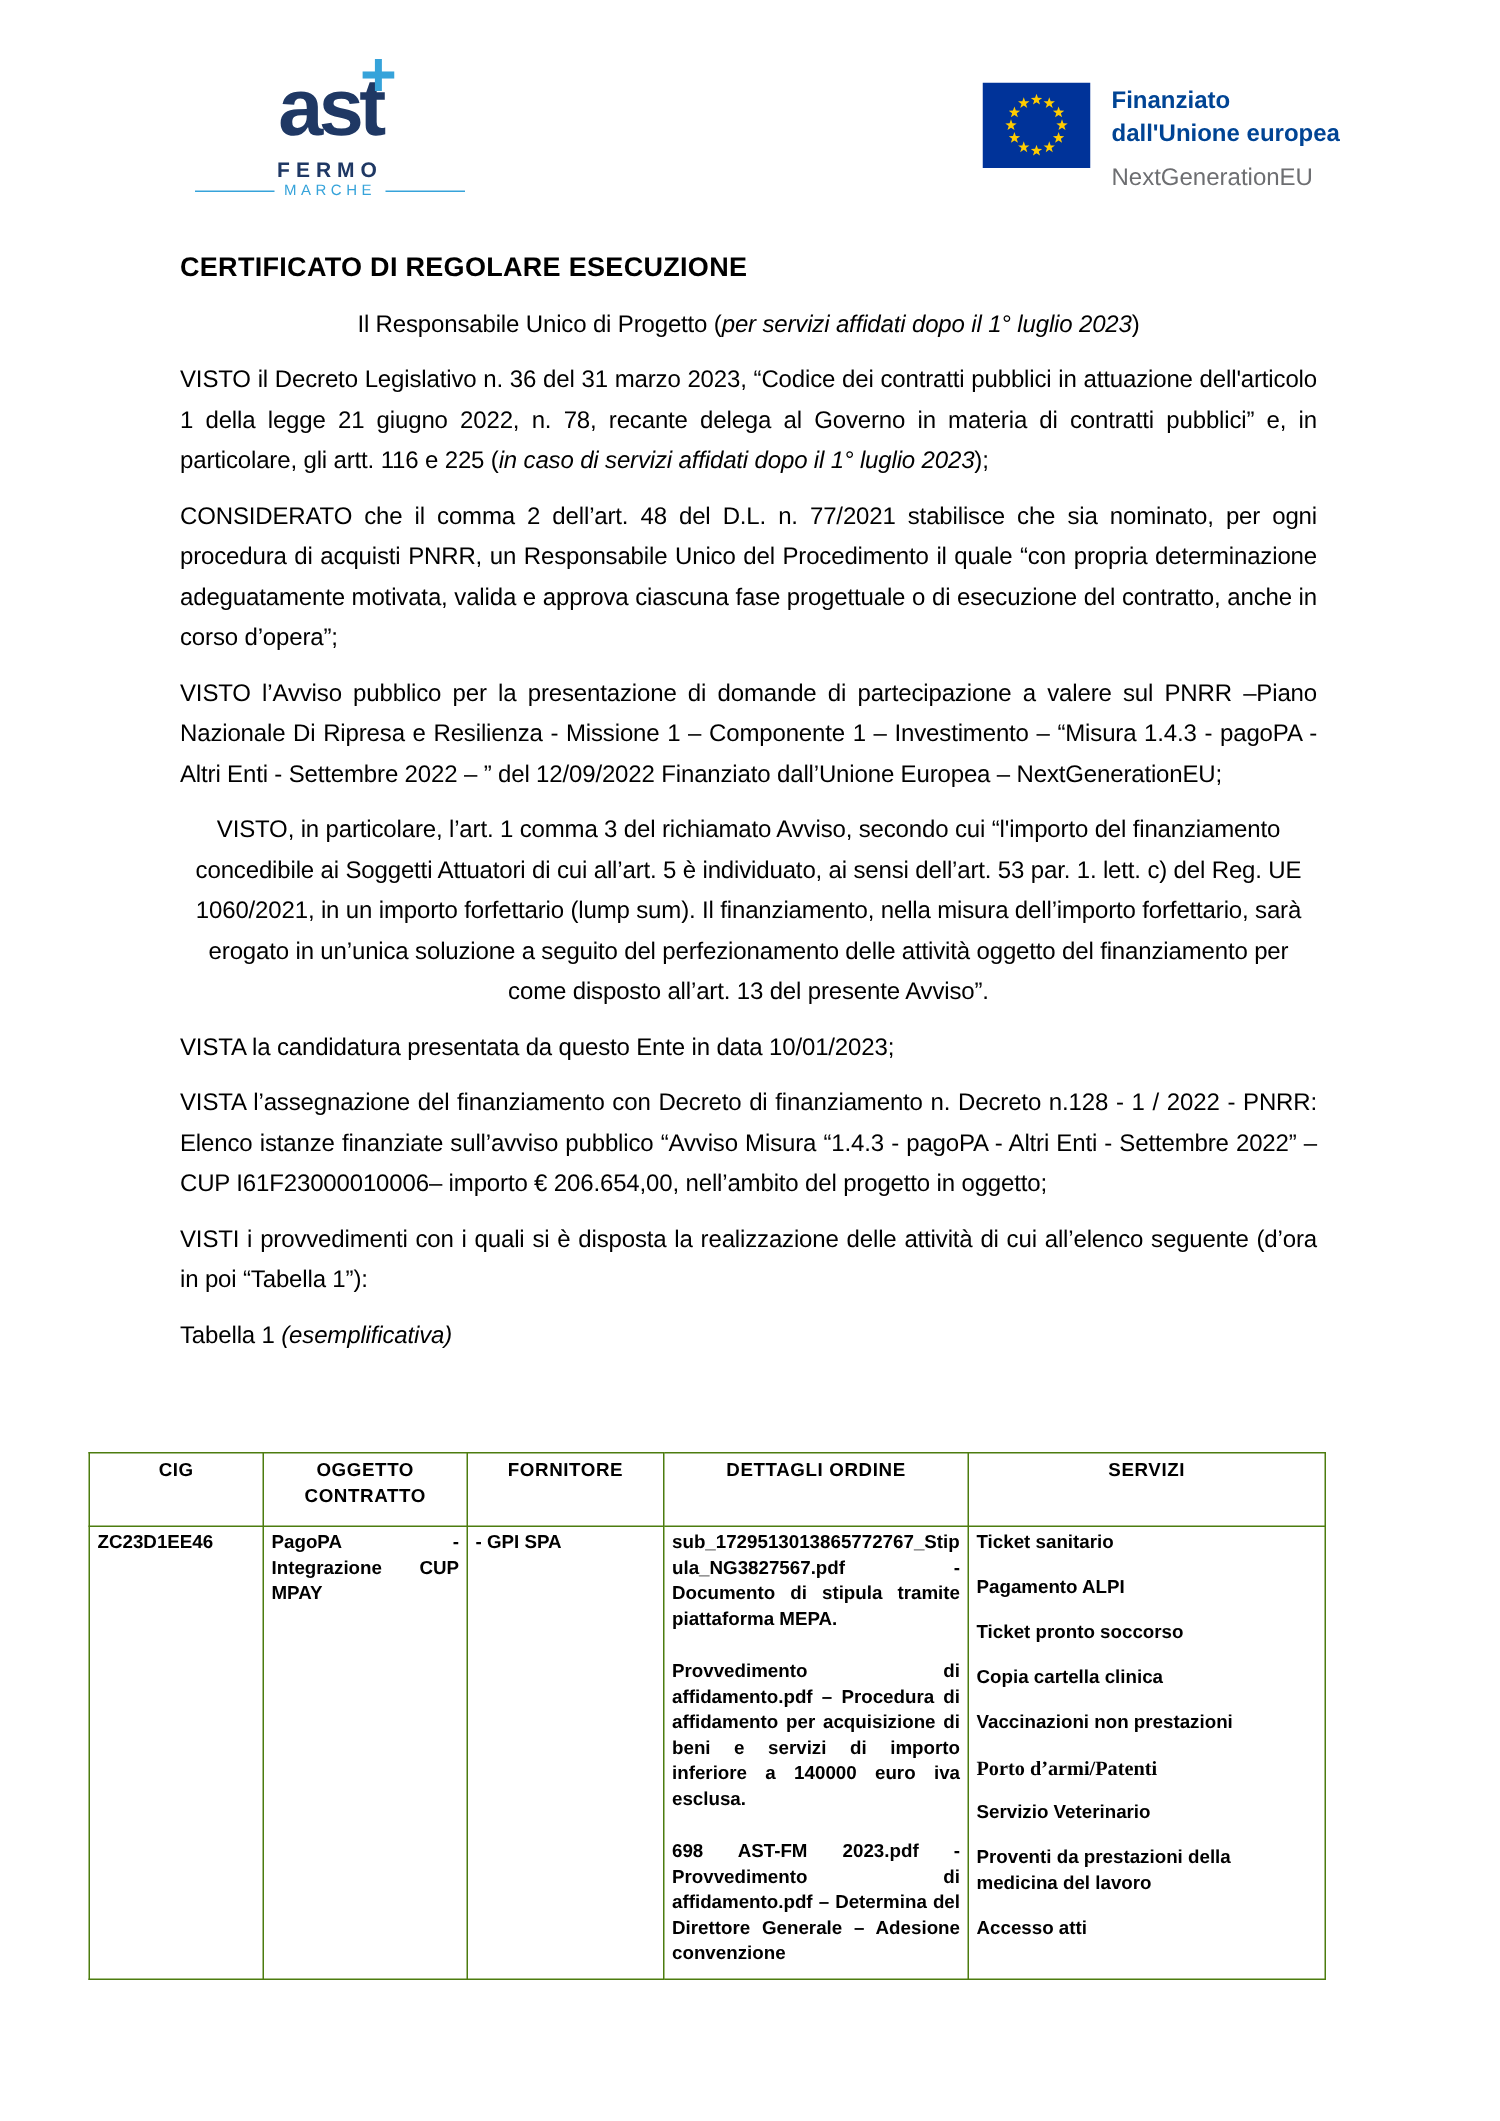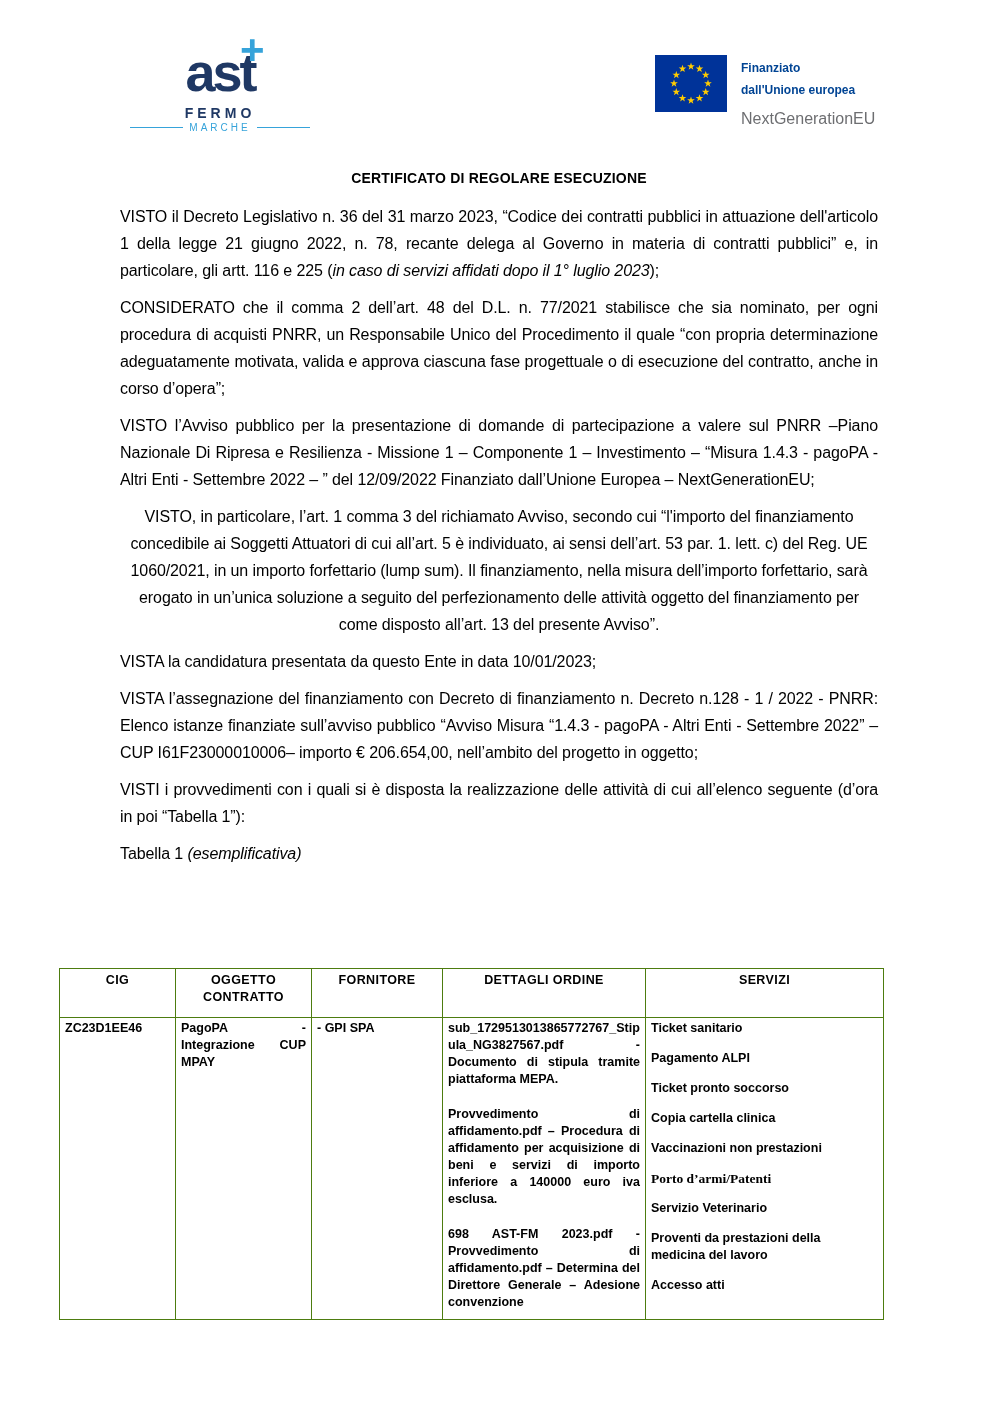--- a/index.html
+++ b/index.html
@@ -28,27 +28,27 @@
   .ast-plus{position:absolute;right:-10px;top:-16px;
     font-weight:bold;font-size:42px;letter-spacing:0;color:var(--ast-blue);}
   .ast-region{margin-top:6px;font-size:14px;font-weight:bold;letter-spacing:4px;color:var(--ast-navy);}
   .ast-subregion{margin-top:1px;display:flex;align-items:center;gap:6px;
     font-size:10px;letter-spacing:3px;color:var(--ast-blue);}
   .ast-subregion::before,.ast-subregion::after{content:"";flex:1;border-top:1.5px solid var(--ast-blue);}
 
   .eu-block{position:absolute;left:655px;top:10px;display:flex;gap:14px;align-items:flex-start;}
   .eu-flag{display:block;flex:0 0 auto;}
   .eu-text{padding-top:2px;}
-  .eu-line-bold{font-size:12px;line-height:22px;font-weight:bold;color:var(--eu-text-blue);}
+  .eu-line-bold{font-size:16px;line-height:22px;font-weight:bold;color:var(--eu-text-blue);}
   .eu-line-gray{font-size:16px;line-height:20px;margin-top:8px;color:var(--eu-text-gray);}
 
   
   .content{position:absolute;top:165px;left:120px;width:758px;}
-  .doc-title{margin:0 0 11px 0;font-size:14px;line-height:27px;font-weight:bold;
-    text-align:center;letter-spacing:.2px;}
+  .doc-title{margin:0 0 11px 0;font-size:18px;line-height:27px;font-weight:bold;
+    letter-spacing:.2px;}
   .content p{margin:0 0 10px 0;font-size:16px;line-height:27px;letter-spacing:-.1px;}
   .align-justify{text-align:justify;}
   .align-center{text-align:center;}
   .align-left{text-align:left;}
   em{font-style:italic;}
 
   
   table.tabella{position:absolute;top:968px;left:59px;width:824px;
     border-collapse:collapse;table-layout:fixed;}
   .tabella th,.tabella td{border:1px solid #4d7c0f;vertical-align:top;
@@ -110,20 +110,21 @@
         <div class="eu-line-bold">dall'Unione europea</div>
         <div class="eu-line-gray">NextGenerationEU</div>
       </div>
     </div>
 
   </div>
 
   <div class="content">
     <h1 class="doc-title">CERTIFICATO DI REGOLARE ESECUZIONE</h1>
     <div id="paragraphs">
+        <p class="align-center"><span>Il Responsabile Unico di Progetto (</span><em>per servizi affidati dopo il 1° luglio 2023</em><span>)</span></p>
         <p class="align-justify"><span>VISTO il Decreto Legislativo n. 36 del 31 marzo 2023, “Codice dei contratti pubblici in attuazione dell'articolo 1 della legge 21 giugno 2022, n. 78, recante delega al Governo in materia di contratti pubblici” e, in particolare, gli artt. 116 e 225 (</span><em>in caso di servizi affidati dopo il 1° luglio 2023</em><span>);</span></p>
         <p class="align-justify"><span>CONSIDERATO che il comma 2 dell’art. 48 del D.L. n. 77/2021 stabilisce che sia nominato, per ogni procedura di acquisti PNRR, un Responsabile Unico del Procedimento il quale “con propria determinazione adeguatamente motivata, valida e approva ciascuna fase progettuale o di esecuzione del contratto, anche in corso d’opera”;</span></p>
         <p class="align-justify"><span>VISTO l’Avviso pubblico per la presentazione di domande di partecipazione a valere sul PNRR –Piano Nazionale Di Ripresa e Resilienza - Missione 1 – Componente 1 – Investimento – “Misura 1.4.3 - pagoPA - Altri Enti - Settembre 2022 – ” del 12/09/2022 Finanziato dall’Unione Europea – NextGenerationEU;</span></p>
         <p class="align-center"><span>VISTO, in particolare, l’art. 1 comma 3 del richiamato Avviso, secondo cui “l'importo del finanziamento concedibile ai Soggetti Attuatori di cui all’art. 5 è individuato, ai sensi dell’art. 53 par. 1. lett. c) del Reg. UE 1060/2021, in un importo forfettario (lump sum). Il finanziamento, nella misura dell’importo forfettario, sarà erogato in un’unica soluzione a seguito del perfezionamento delle attività oggetto del finanziamento per come disposto all’art. 13 del presente Avviso”.</span></p>
         <p class="align-justify"><span>VISTA la candidatura presentata da questo Ente in data 10/01/2023;</span></p>
         <p class="align-justify"><span>VISTA l’assegnazione del finanziamento con Decreto di finanziamento n. Decreto n.128 - 1 / 2022 - PNRR: Elenco istanze finanziate sull’avviso pubblico “Avviso Misura “1.4.3 - pagoPA - Altri Enti - Settembre 2022” – CUP I61F23000010006– importo € 206.654,00, nell’ambito del progetto in oggetto;</span></p>
         <p class="align-justify"><span>VISTI i provvedimenti con i quali si è disposta la realizzazione delle attività di cui all’elenco seguente (d’ora in poi “Tabella 1”):</span></p>
         <p class="align-left"><span>Tabella 1 </span><em>(esemplificativa)</em></p>
       </div>
   </div>

